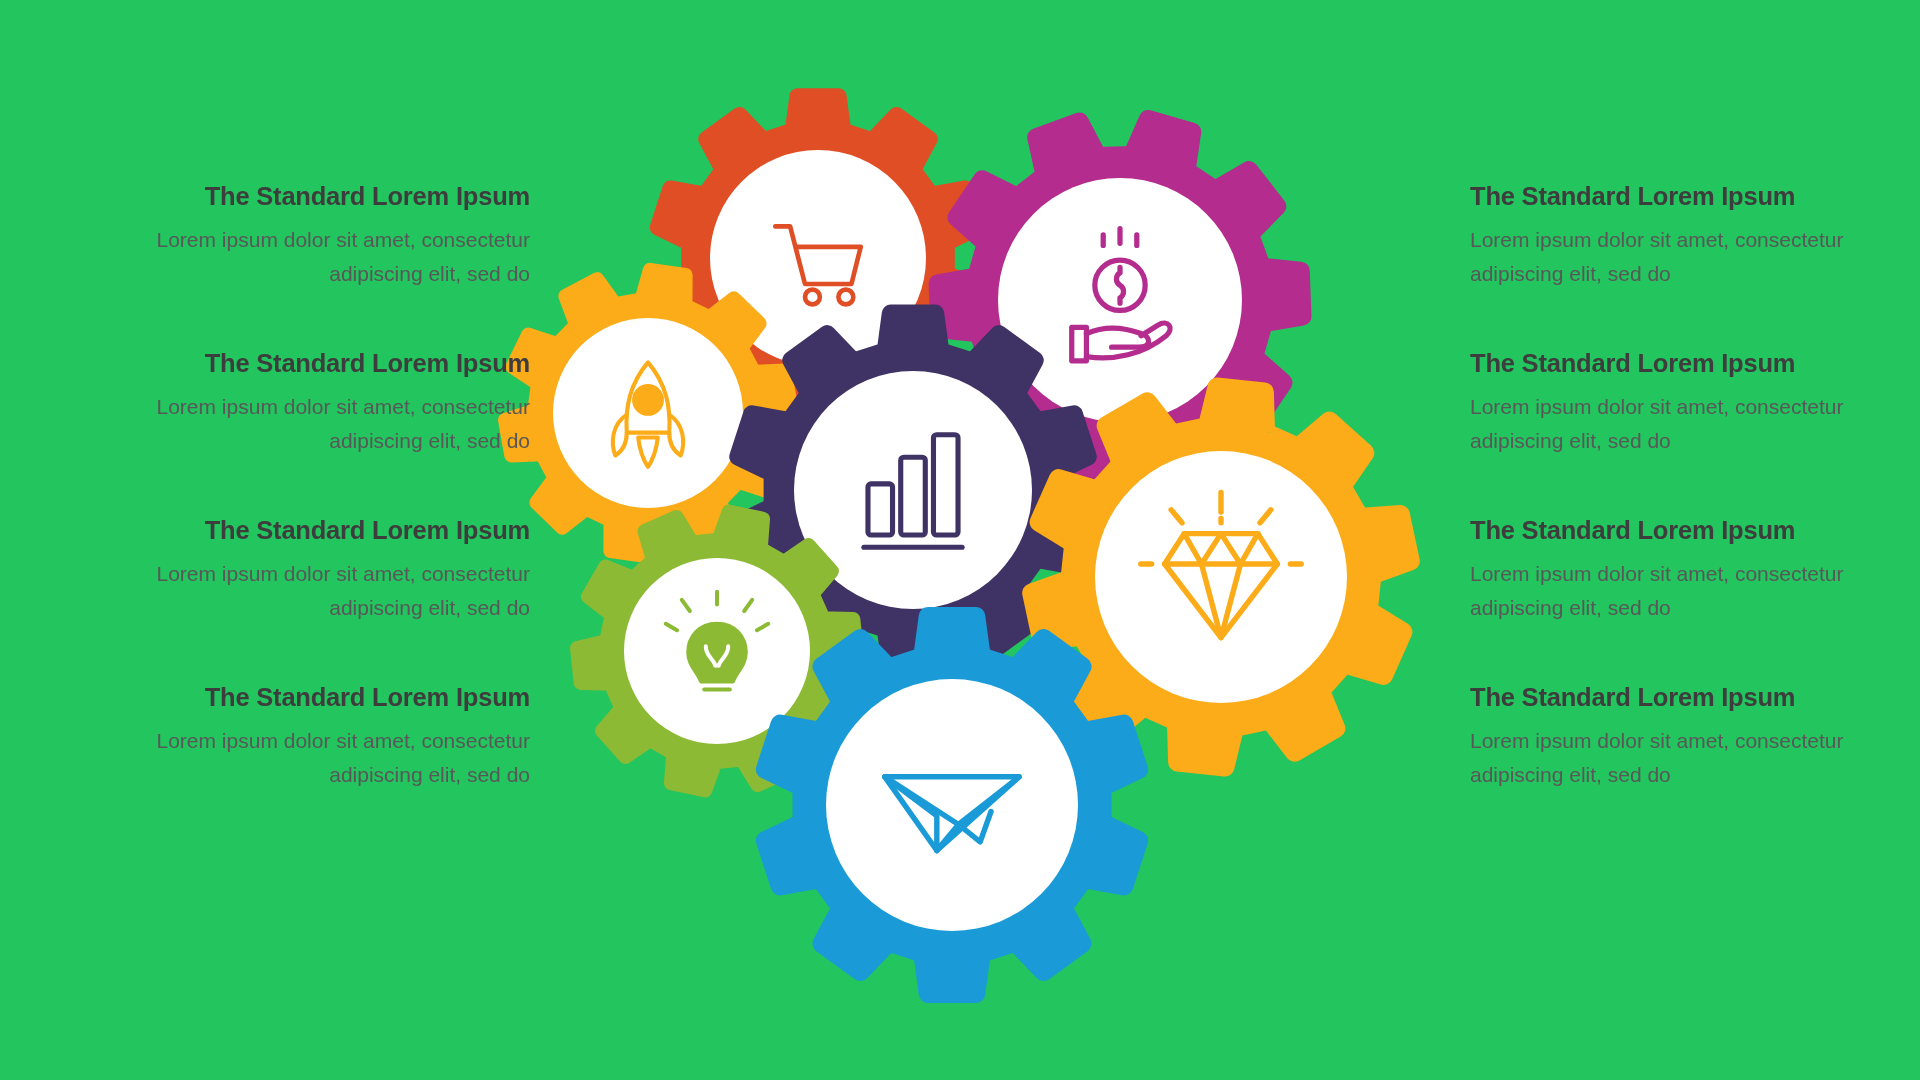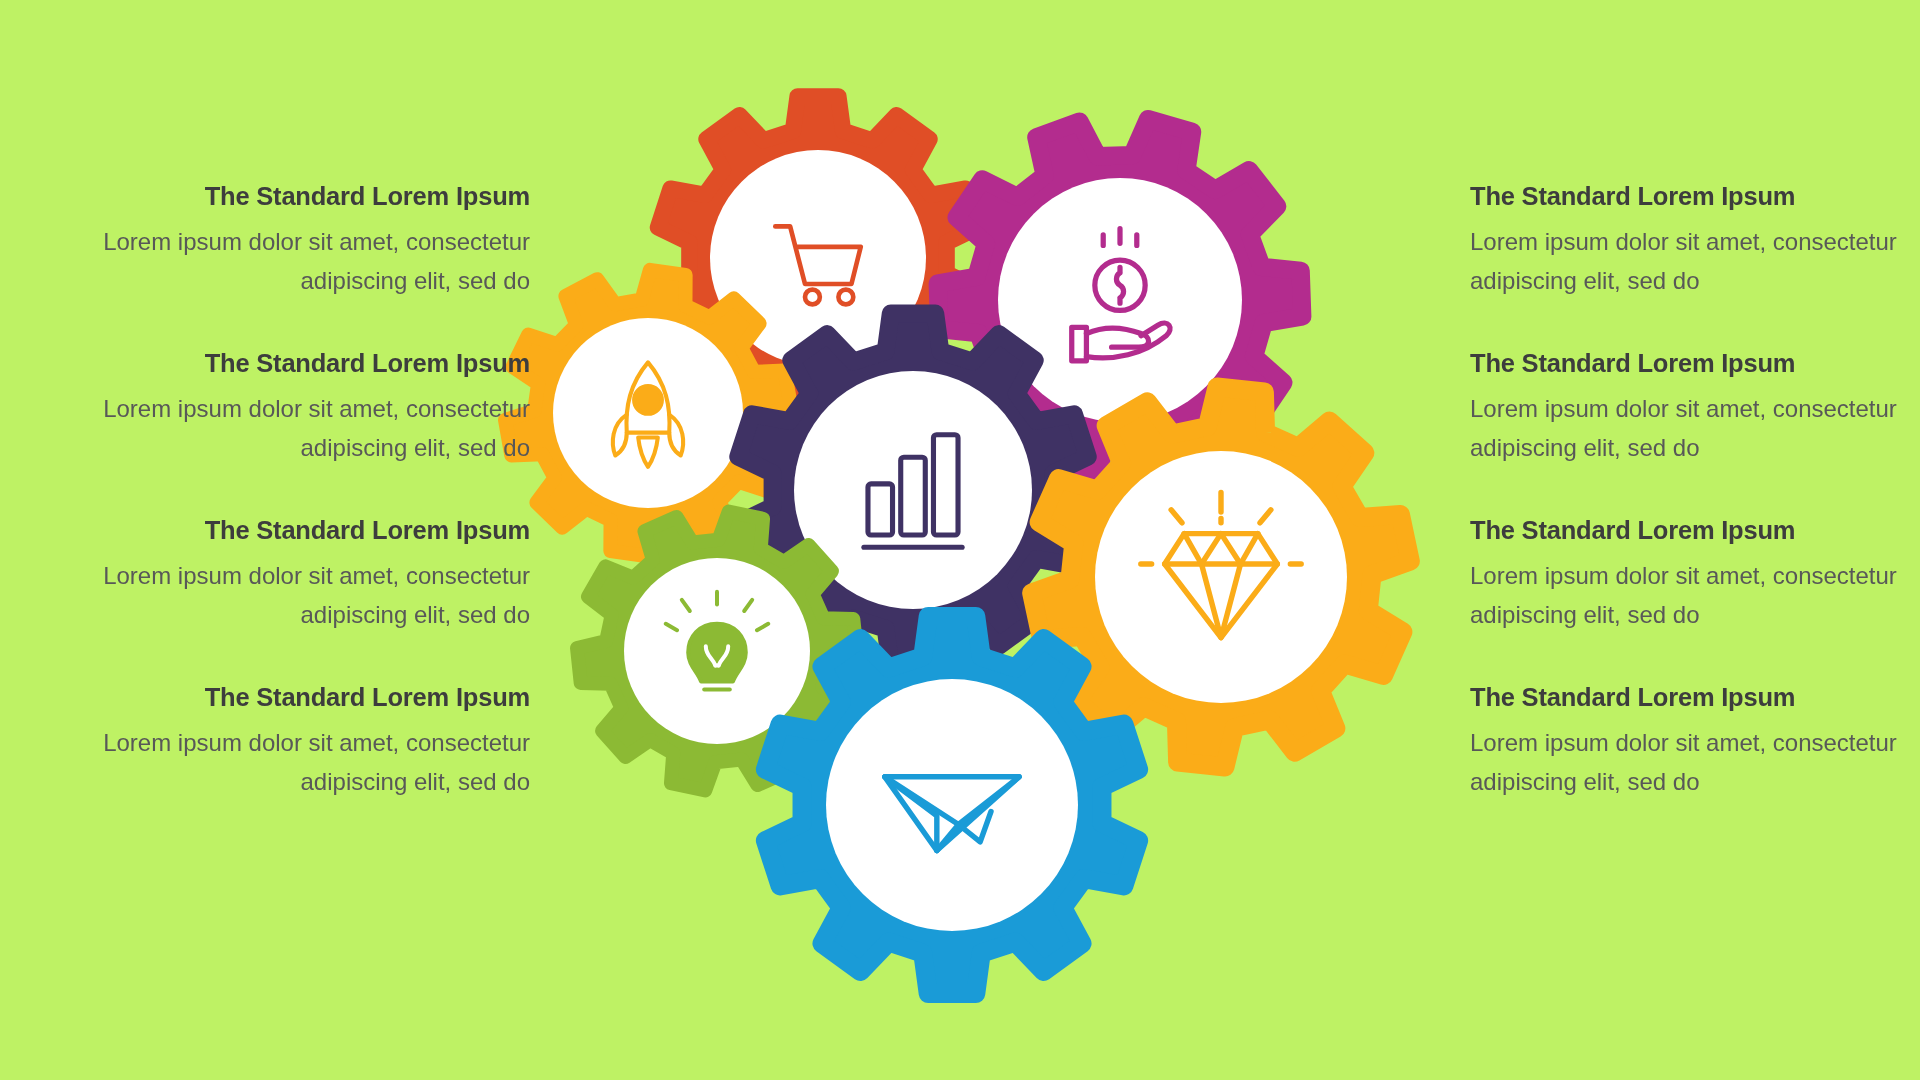--- a/index.html
+++ b/index.html
@@ -5,21 +5,21 @@
   * { margin:0; padding:0; box-sizing:border-box; }
   html, body {
     width:1920px; height:1080px;
     background:#ffffff;
     font-family:"Liberation Sans", sans-serif;
     overflow:hidden;
   }
   #slide {
     position:relative;
     width:1920px; height:1080px;
-    background:#bef264;
+    background:#22c55e;
   }
 
   
   .text-col { position:absolute; top:0; width:470px; }
   #col-left  { left:60px;  }
   #col-right { left:1470px;}
 
   .text-item { position:absolute; width:470px; }
   #col-left  .text-item { text-align:right; }
   #col-right .text-item { text-align:left;  }
@@ -27,21 +27,21 @@
   .item-title {
     font-size:25.5px;
     font-weight:bold;
     color:#3d3d3d;
     letter-spacing:-0.2px;
     line-height:1.15;
     white-space:nowrap;
   }
   .item-body {
     margin-top:12px;
-    font-size:24px;
+    font-size:21px;
     font-weight:400;
     color:#585858;
     line-height:1.62;
   }
 
   
   #gears {
     position:absolute;
     left:0; top:0;
     width:1920px; height:1080px;

